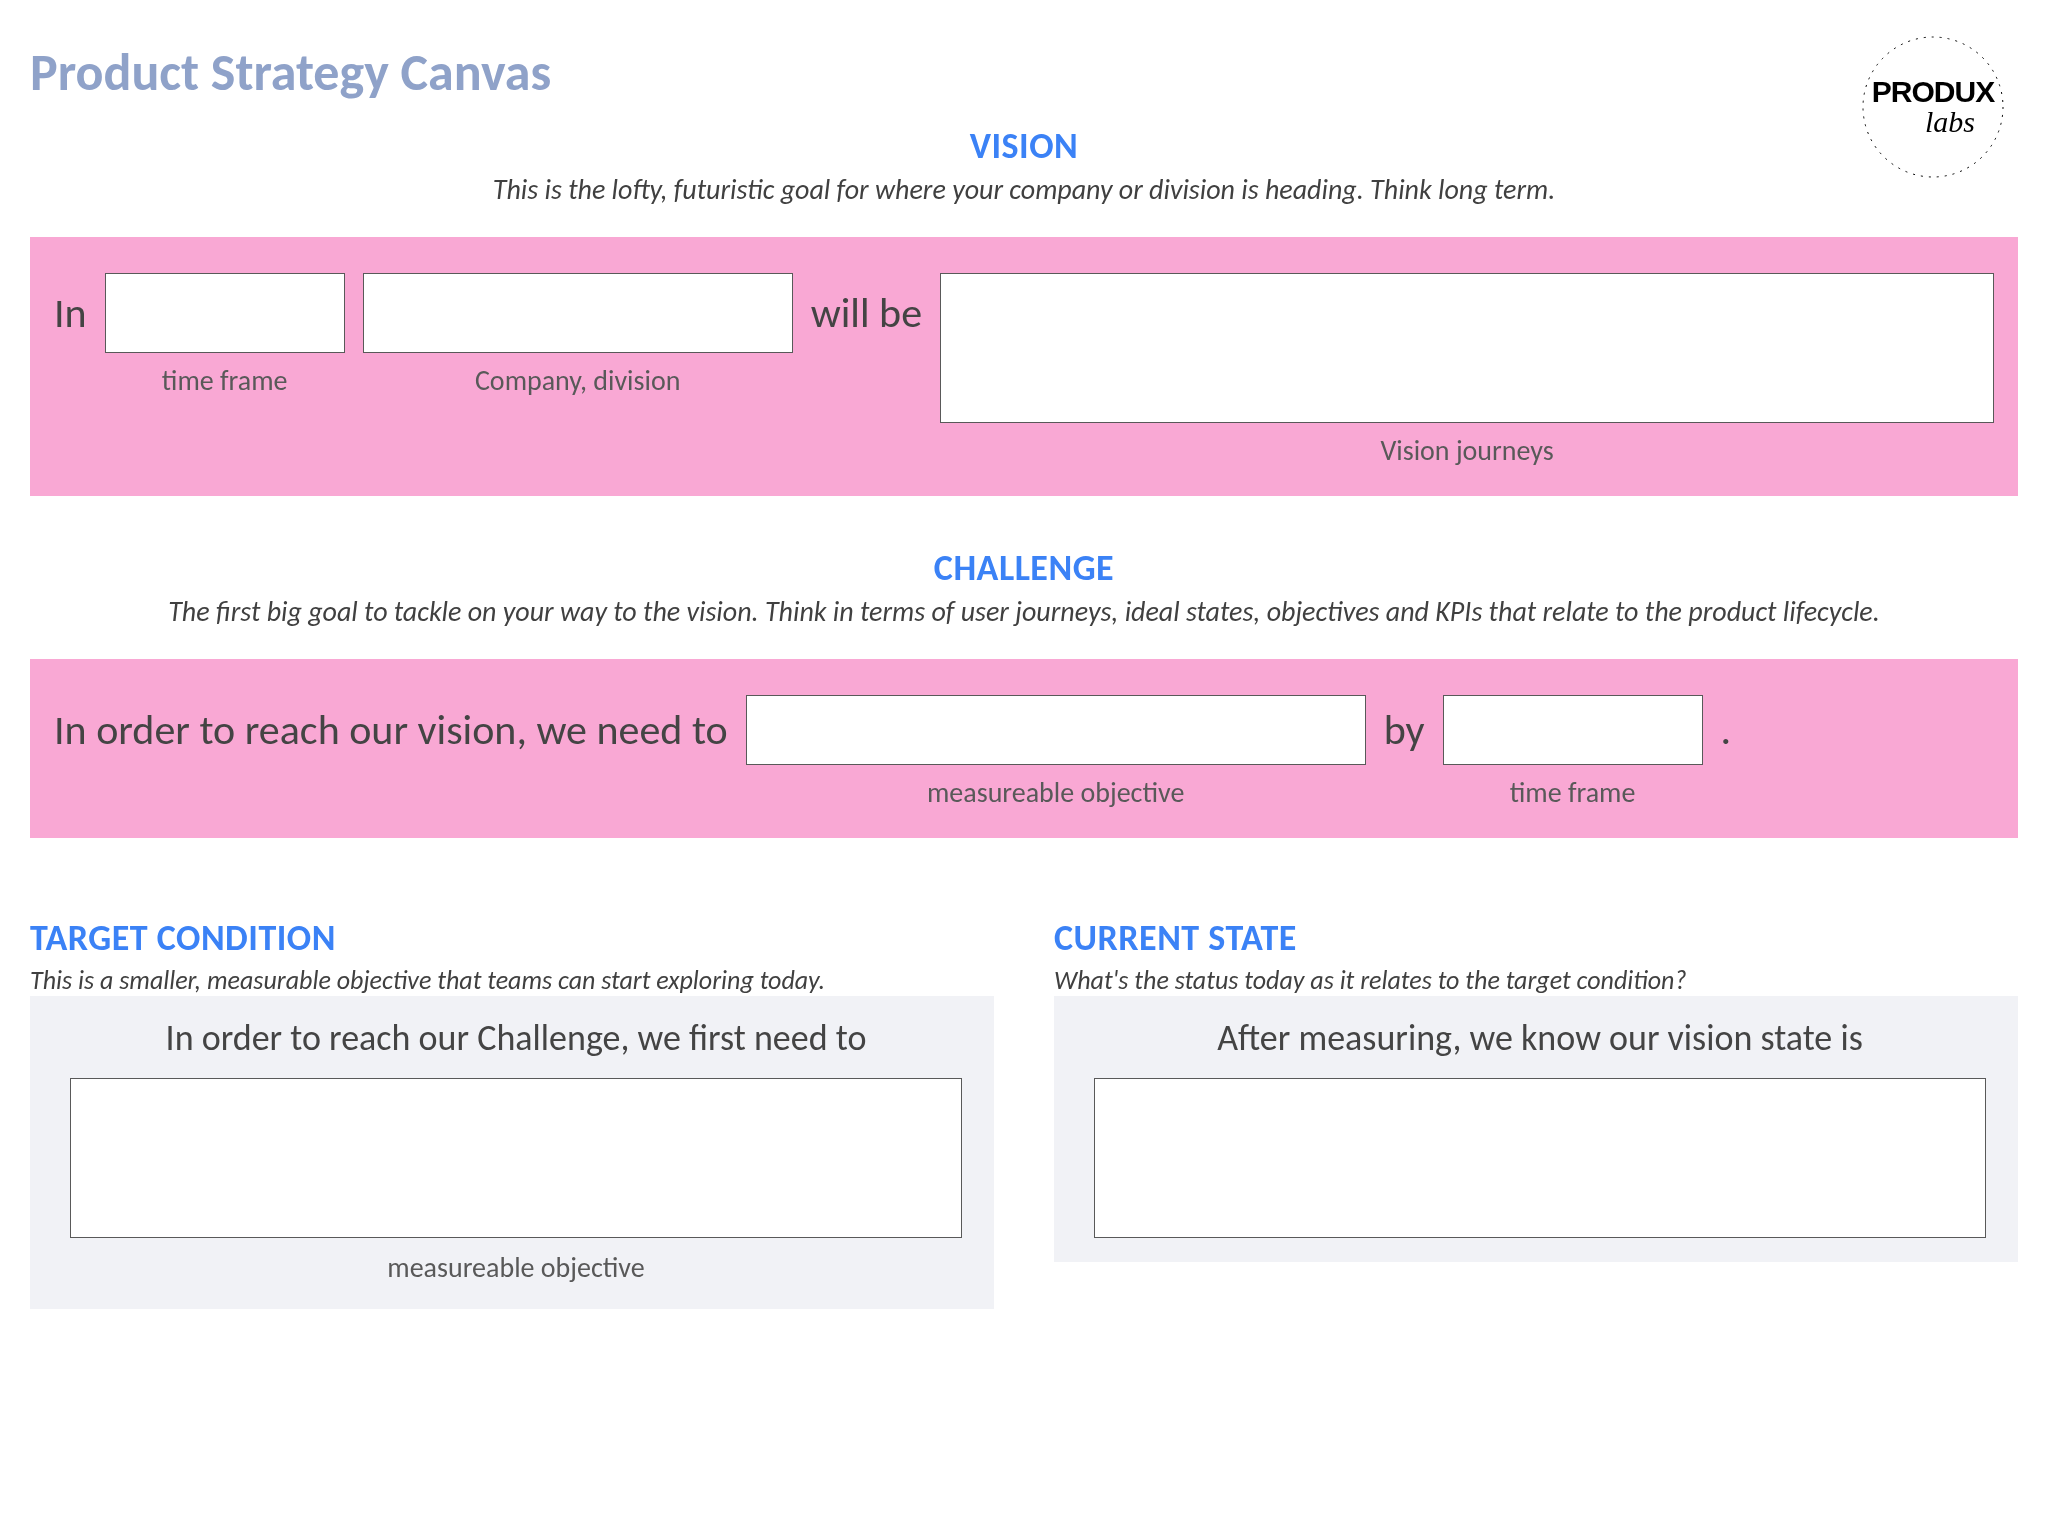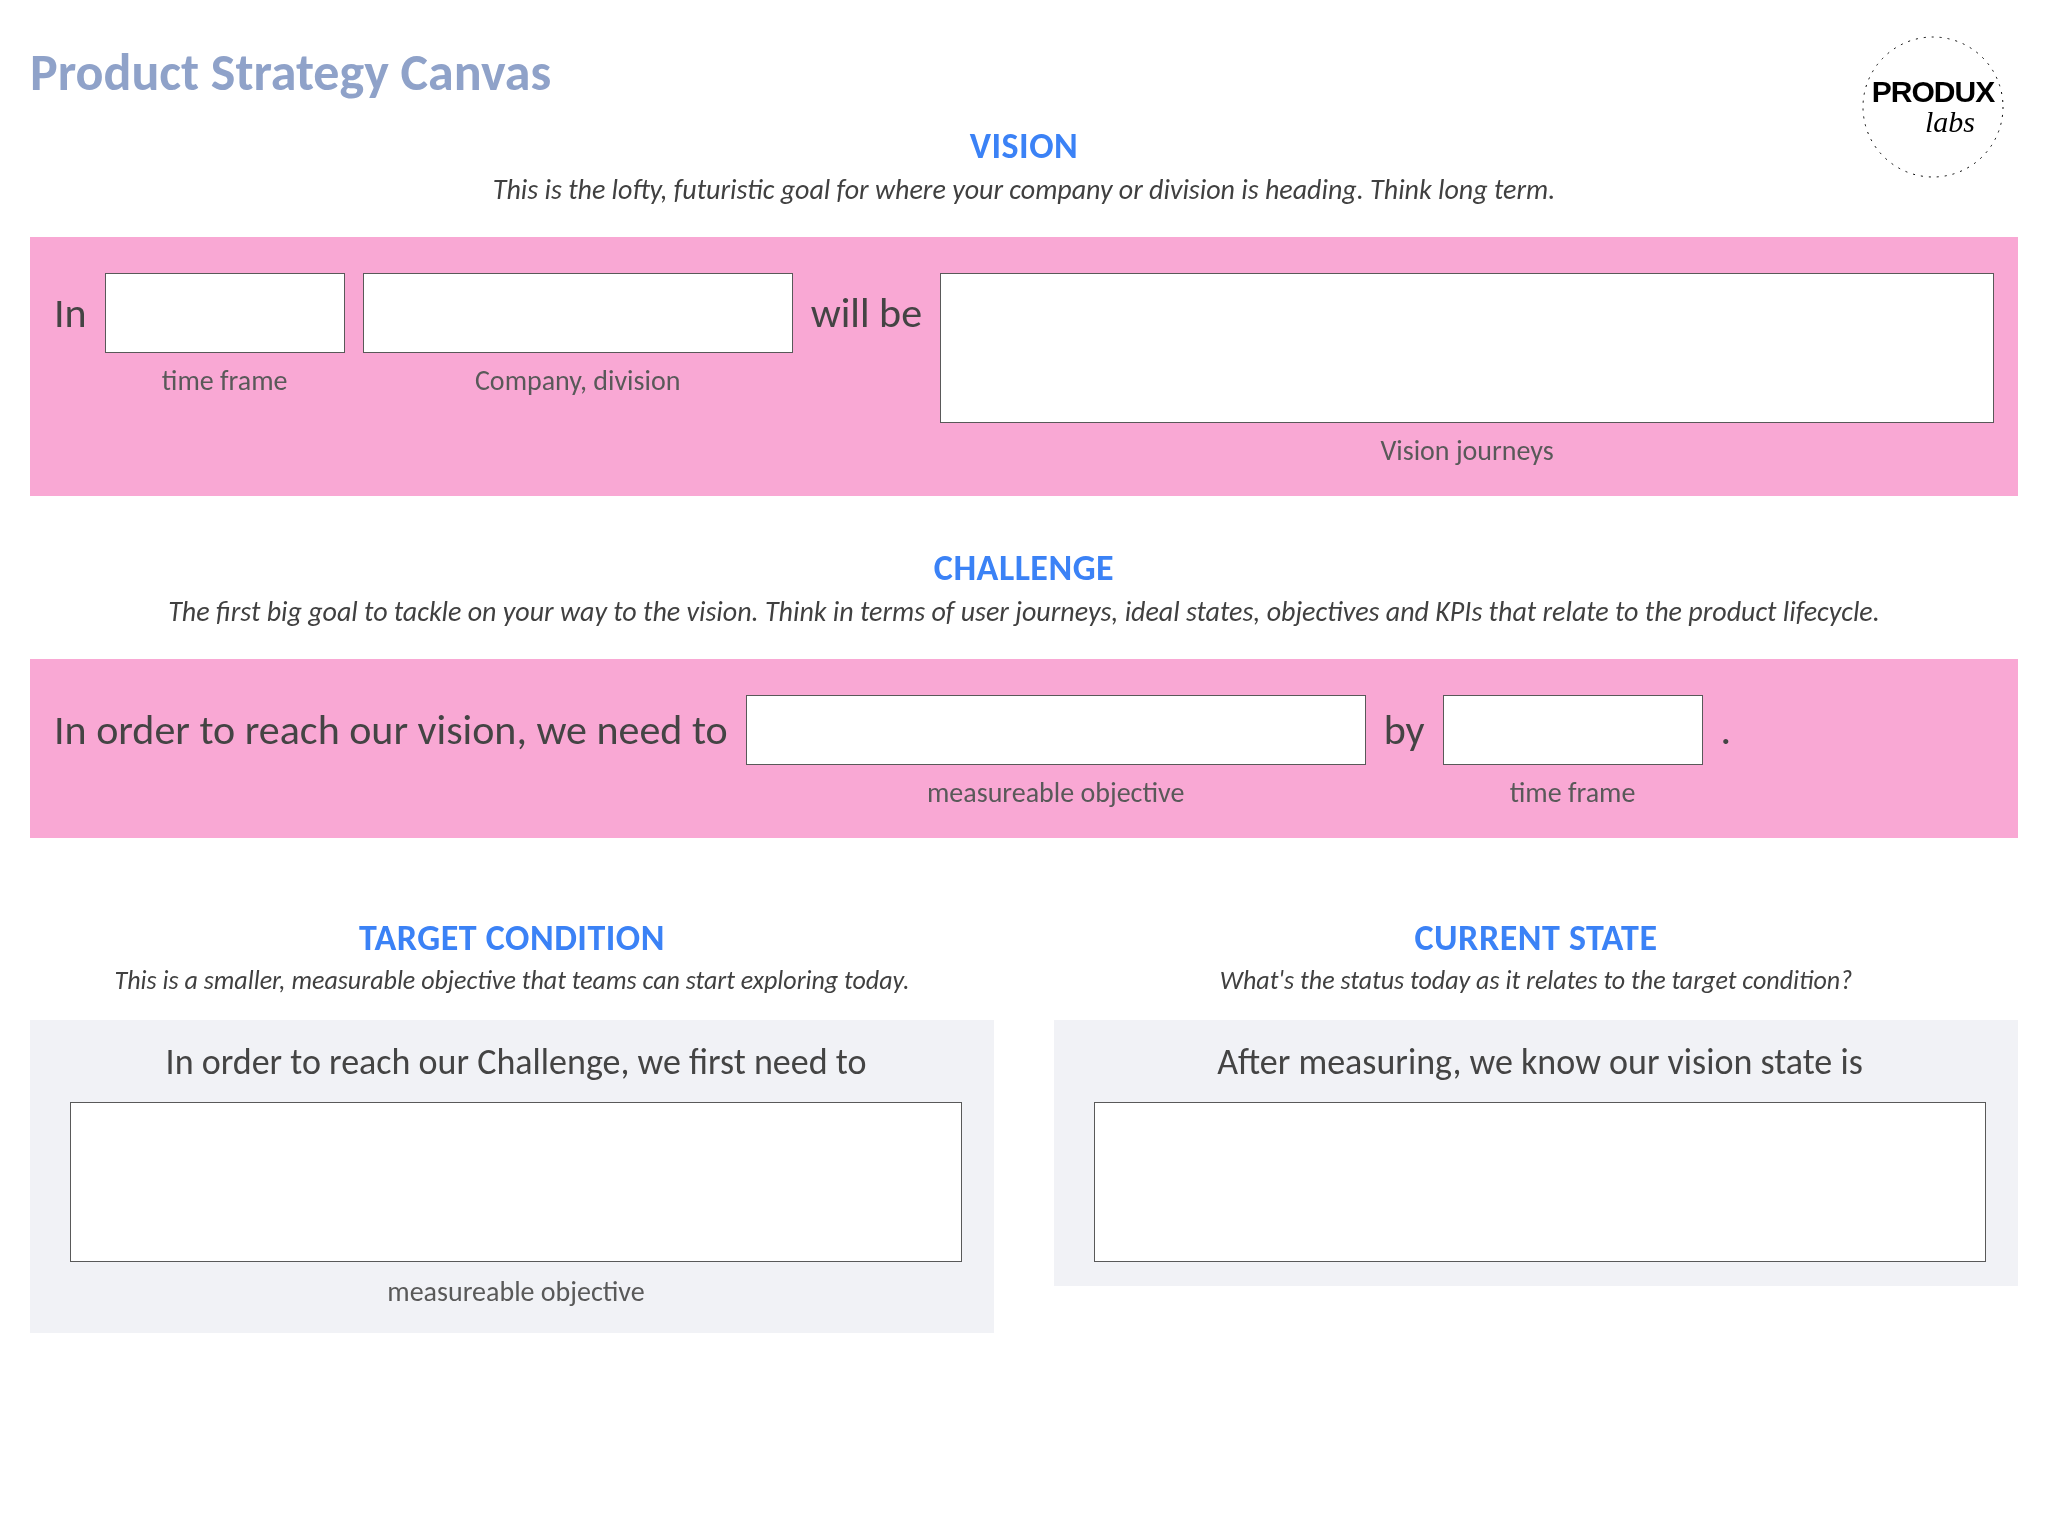--- a/index.html
+++ b/index.html
@@ -77,26 +77,25 @@
   .vision-sentence .field.statement .box { width: 950px; height: 150px; }
   .challenge-sentence .word { font-size: 42px; }
   .challenge-sentence .field.objective .box { width: 620px; height: 70px; }
   .challenge-sentence .field.timeframe .box { width: 260px; height: 70px; }
   .two-col {
     display: flex;
     gap: 60px;
     margin-top: 60px;
   }
   .col { flex: 1; }
-  .col .section-head { text-align: center; }
+  .col .section-head { text-align: left; }
   .col .section-title { font-size: 36px; }
   .col .section-sub { font-size: 26px; }
   .subpanel {
     background: #f1f2f6;
-    margin-top: 24px;
     padding: 20px 32px 24px 40px;
   }
   .subpanel .lead {
     font-size: 36px;
     color: #444;
     text-align: center;
   }
   .subpanel .bigbox {
     background: #ffffff;
     border: 1.5px solid #595959;

